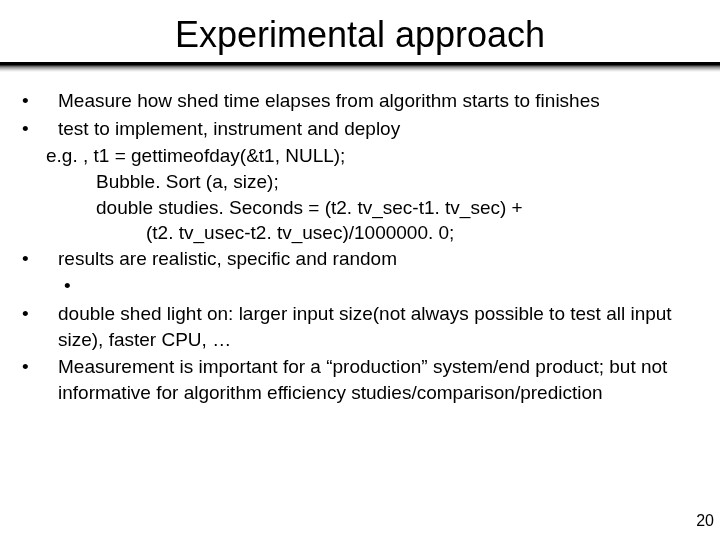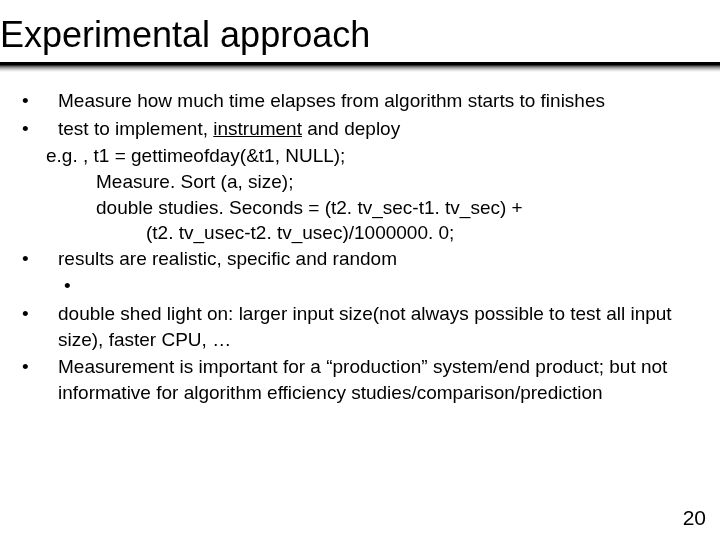--- a/index.html
+++ b/index.html
@@ -6,20 +6,21 @@
   body {
     width: 720px;
     height: 540px;
     background: #ffffff;
     font-family: Arial, Helvetica, sans-serif;
     color: #000;
     position: relative;
     overflow: hidden;
   }
   .title {
+    text-align: center;
     font-size: 36px;
     font-weight: normal;
     padding-top: 14px;
     padding-bottom: 6px;
   }
   .divider {
     height: 10px;
     background: linear-gradient(to bottom, #000 0%, #000 26%, #888 50%, #ddd 80%, #fff 100%);
     margin: 0 0 16px 0;
   }
@@ -48,51 +49,51 @@
     display: flex;
     margin-bottom: 2px;
     padding-left: 42px;
   }
   .nested-bullet {
     width: 42px;
     flex-shrink: 0;
     text-align: left;
     padding-left: 6px;
   }
-  .under { text-decoration: underline; }
+  .under { }
   .page-num {
     position: absolute;
     bottom: 10px;
-    right: 14px;
-    font-size: 21px;
+    right: 6px;
+    font-size: 16px;
     margin-left: 35px;
   }
 </style>
 </head>
 <body>
 
 <div class="title">Experimental approach</div>
 <div class="divider"></div>
 
 <div class="content">
 
   <div class="row">
     <div class="bullet">•</div>
-    <div class="txt">Measure how much time elapses from algorithm starts to finishes</div>
+    <div class="txt">Measure how shed time elapses from algorithm starts to finishes</div>
   </div>
 
   <div class="row">
     <div class="bullet">•</div>
     <div class="txt">
       <span>test to implement, </span><span class="under">instrument</span><span> and deploy</span>
     </div>
   </div>
 
   <div class="indent1">e.g. , t1 = gettimeofday(&amp;t1, NULL);</div>
-  <div class="indent2">Measure. Sort (a, size);</div>
+  <div class="indent2">Bubble. Sort (a, size);</div>
   <div class="indent2">double studies. Seconds = (t2. tv_sec-t1. tv_sec) +</div>
   <div class="indent3">(t2. tv_usec-t2. tv_usec)/1000000. 0;</div>
 
   <div class="row">
     <div class="bullet">•</div>
     <div class="txt">results are realistic, specific and random</div>
   </div>
 
   <div class="nested-row">
     <div class="nested-bullet">•</div>

